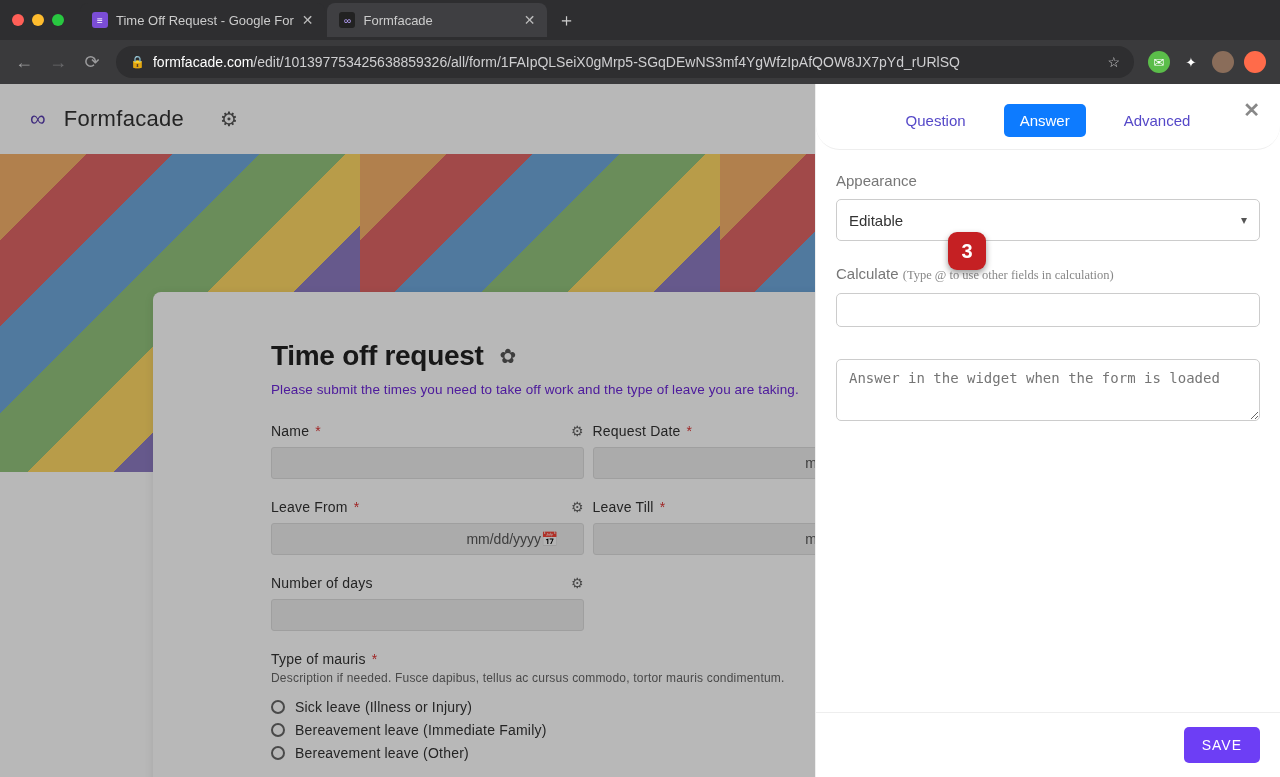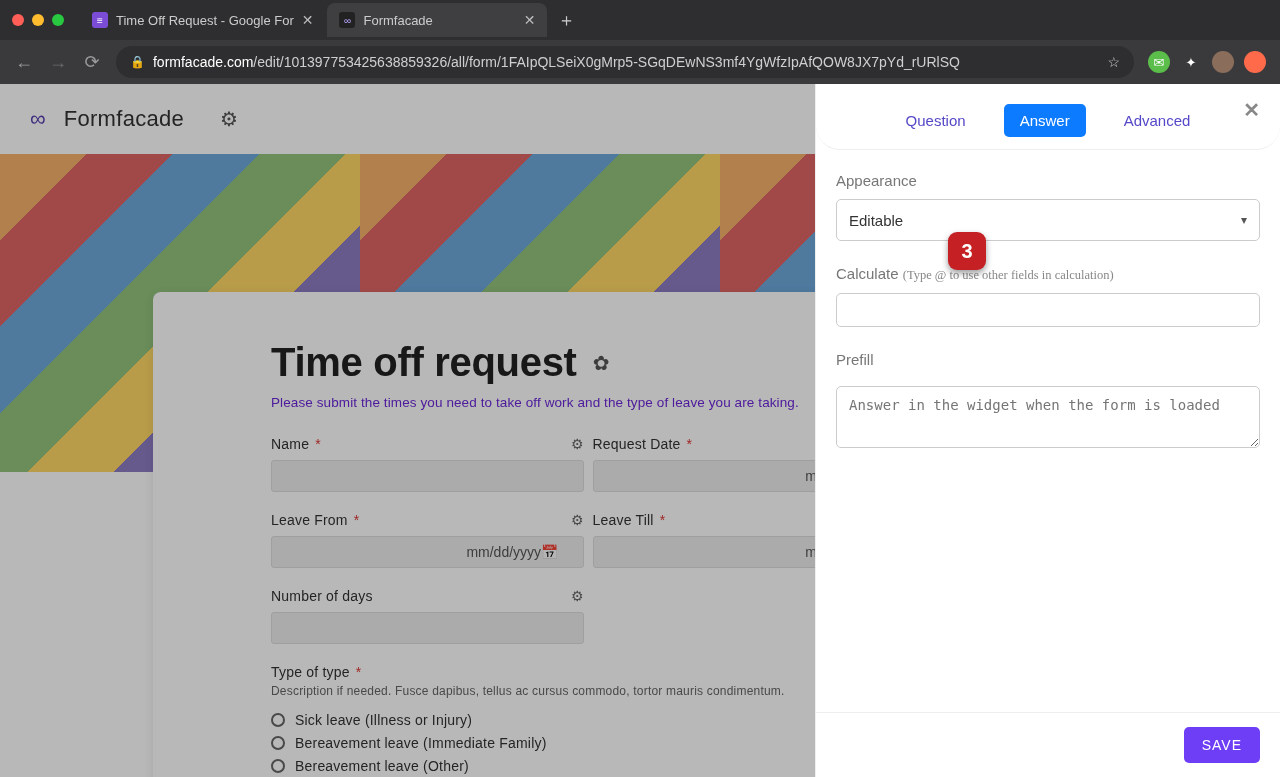--- a/index.html
+++ b/index.html
@@ -34,21 +34,21 @@
 
   .app-header { display: flex; align-items: center; gap: 18px; padding: 22px 30px; }
   .logo-text { font-size: 22px; font-weight: 500; color: #333; letter-spacing: 0.3px; }
   .logo-mark { font-size: 22px; color: #5a3eb0; }
   .gear-icon { font-size: 20px; color: #555; }
 
   .banner { height: 318px; background: linear-gradient(135deg,#f6b26b 0,#f6b26b 12%,#e06666 12%,#e06666 24%,#6fa8dc 24%,#6fa8dc 36%,#93c47d 36%,#93c47d 48%,#ffd966 48%,#ffd966 60%,#8e7cc3 60%,#8e7cc3 72%,#76a5af 72%,#76a5af 84%,#d5a6bd 84%,#d5a6bd 100%); background-size: 360px 360px; position: relative; }
 
   .form-card { position: absolute; top: 208px; left: 153px; width: 870px; background: #fff; border-radius: 8px; padding: 48px 118px 40px; box-shadow: 0 2px 10px rgba(0,0,0,0.1); z-index: 3; }
   .form-title-row { display: flex; align-items: center; gap: 16px; margin-bottom: 10px; }
-  .form-title { font-size: 40px; font-weight: 700; color: #222; letter-spacing: -0.3px; }
+  .form-title { font-size: 28px; font-weight: 700; color: #222; letter-spacing: -0.3px; }
   .form-desc { font-size: 13.5px; color: #6d28d9; margin-bottom: 26px; letter-spacing: 0.1px; }
 
   .field-row { display: flex; gap: 9px; margin-bottom: 20px; }
   .field { flex: 1; }
   .field-label-row { display: flex; align-items: center; justify-content: space-between; margin-bottom: 8px; }
   .field-label { font-size: 14px; color: #333; font-weight: 500; letter-spacing: 0.2px; }
   .req { color: #d33; margin-left: 2px; }
   .field-gear { font-size: 14px; color: #666; cursor: pointer; }
   .input { width: 100%; height: 32px; background: #eee; border: 1px solid #ddd; border-radius: 3px; padding: 0 24px; font-size: 14px; color: #555; display: flex; align-items: center; justify-content: flex-end; }
   .input .cal-icon { font-size: 14px; color: #444; }
@@ -177,21 +177,21 @@
           <div class="field-label-row">
             <span class="field-label">Number of days</span>
             <span class="field-gear">⚙</span>
           </div>
           <div class="input"></div>
         </div>
         <div class="field" style="visibility:hidden"></div>
       </div>
 
       <div style="margin-top:6px">
-        <div class="section-label"><span>Type of type</span> <span class="req">*</span></div>
+        <div class="section-label"><span>Type of mauris</span> <span class="req">*</span></div>
         <div class="section-desc">Description if needed. Fusce dapibus, tellus ac cursus commodo, tortor mauris condimentum.</div>
         <div class="radio-group">
           <label class="radio-item">
               <span class="radio-dot"></span>
               <span>Sick leave (Illness or Injury)</span>
             </label>
           <label class="radio-item">
               <span class="radio-dot"></span>
               <span>Bereavement leave (Immediate Family)</span>
             </label>
@@ -220,21 +220,20 @@
         <span>Editable</span>
         <span class="chev">▾</span>
       </div>
 
       <div class="panel-label">
         <span>Calculate</span>
         <span class="panel-hint">(Type @ to use other fields in calculation)</span>
       </div>
       <div class="text-input"></div>
 
-      <div class="panel-label">Prefill</div>
       <textarea class="textarea" placeholder="Answer in the widget when the form is loaded" style=""></textarea>
     </div>
     <div class="panel-footer">
       <button class="save-btn">SAVE</button>
     </div>
   </div>
 
   <div class="annotation-badge">3</div>
 </div>
 

